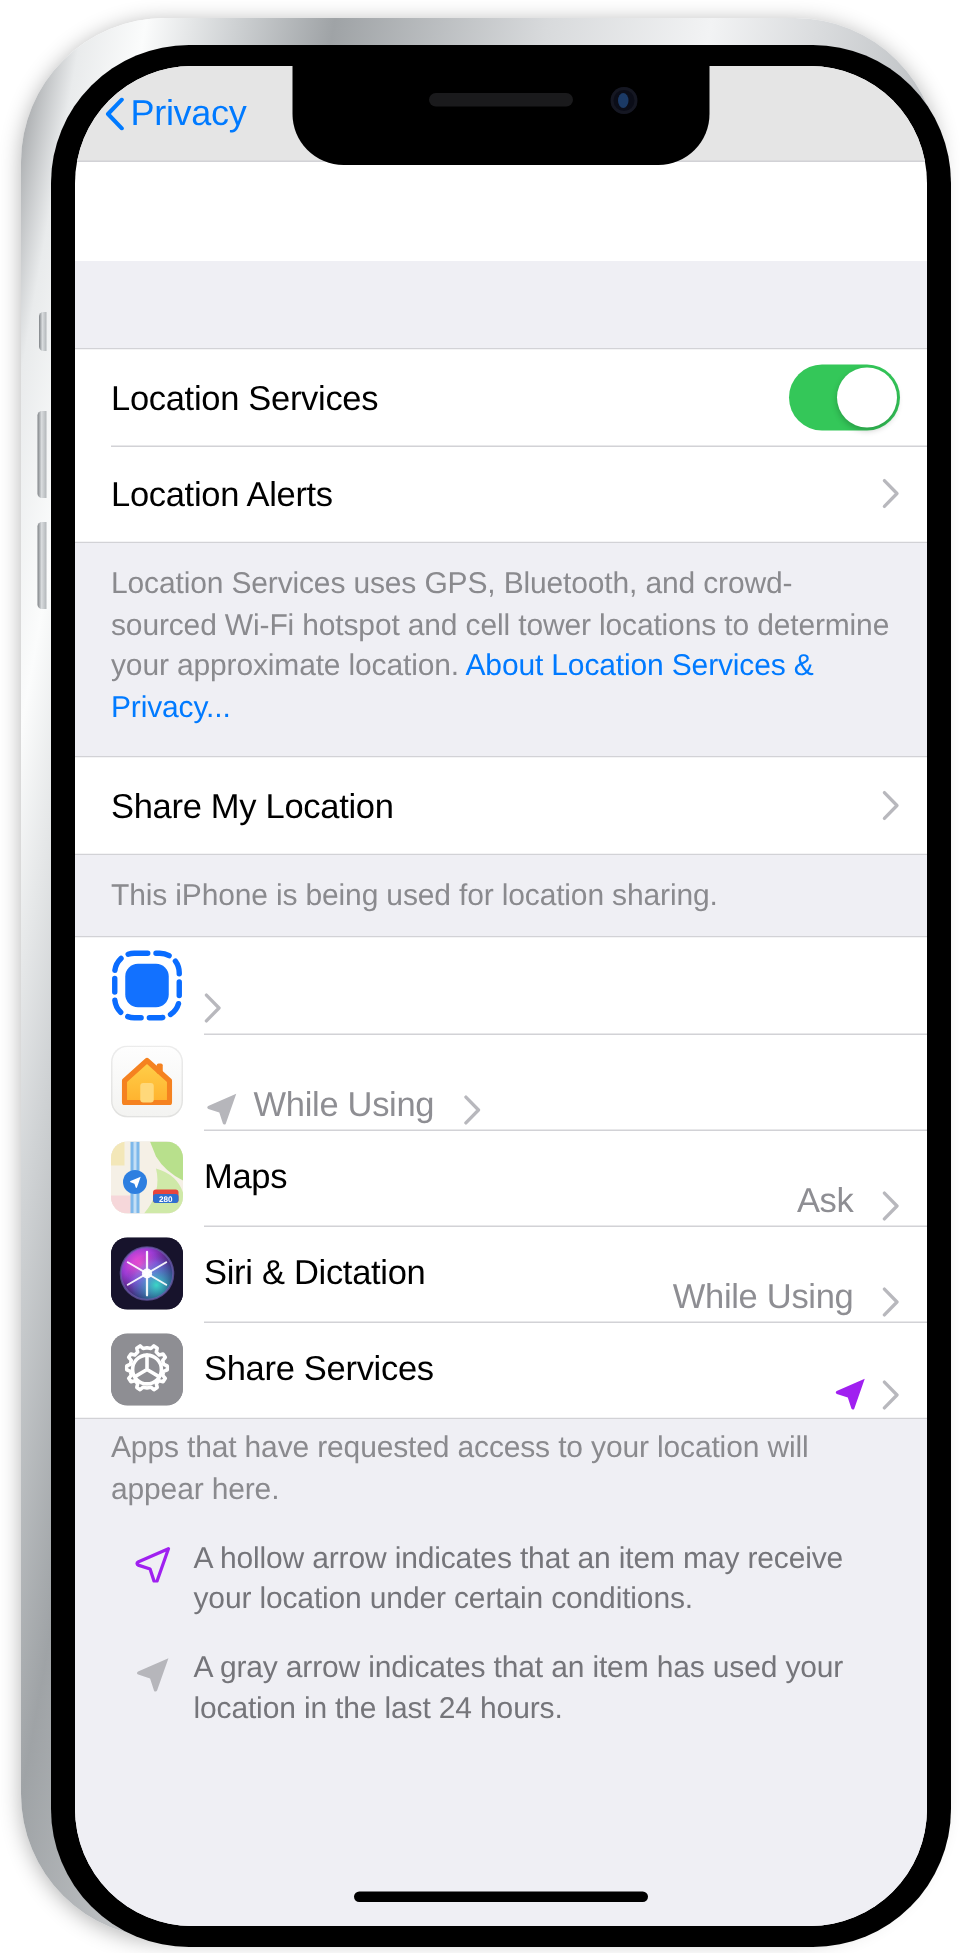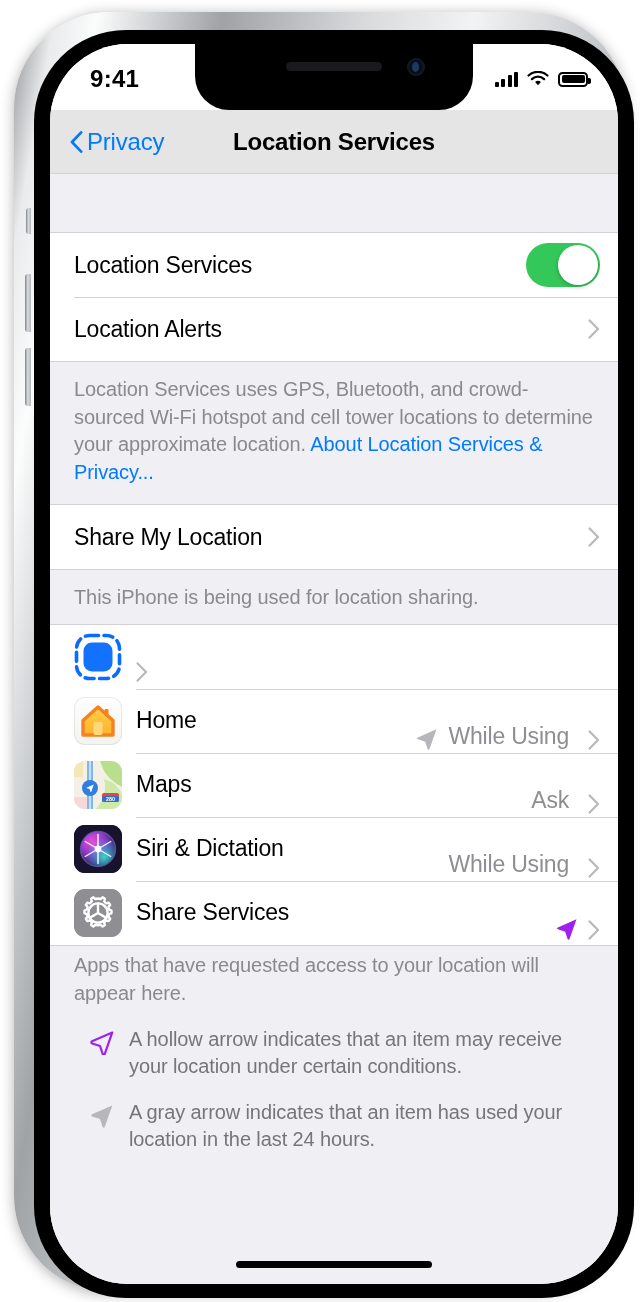--- a/index.html
+++ b/index.html
@@ -179,37 +179,20 @@
   <div class="side-btn" id="volume-down-button"></div>
   <div class="side-btn" id="power-button"></div>
 
   <div id="screen">
 
     <div id="notch">
       <div id="notch-speaker"></div>
       <div id="front-camera"></div>
     </div>
 
-    <div id="status-bar">
-      <div id="status-time">9:41</div>
-      <div id="status-icons">
-        <div class="bars">
-          <i></i>
-            <i></i>
-            <i></i>
-            <i></i>
-        </div>
-        <svg width="22" height="16" viewBox="0 0 22 16">
-          <path d="M11 14.2 8.1 11.1a4.2 4.2 0 0 1 5.8 0z" fill="#000"></path>
-          <path d="M4.9 8.1a9 9 0 0 1 12.2 0" stroke="#000" stroke-width="2.3" fill="none" stroke-linecap="round"></path>
-          <path d="M1.6 4.5a14 14 0 0 1 18.8 0" stroke="#000" stroke-width="2.3" fill="none" stroke-linecap="round"></path>
-        </svg>
-        <div class="battery"></div>
-      </div>
-    </div>
 
     <div id="nav-bar">
       <div id="back-button">
         <svg id="back-chevron-icon" viewBox="0 0 13 22">
           <path d="M11.2 1.4 2 11l9.2 9.6" stroke="#007aff" stroke-width="2.7" fill="none" stroke-linecap="round" stroke-linejoin="round"></path>
         </svg>
         <span id="back-label">Privacy</span>
       </div>
       <div id="nav-title">Location Services</div>
     </div>
@@ -271,21 +254,20 @@
                 <linearGradient id="homeg" x1="0" y1="0" x2="0" y2="1">
                   <stop offset="0" stop-color="#ffd04a"></stop>
                   <stop offset="1" stop-color="#ffb22e"></stop>
                 </linearGradient>
               </defs>
               <path d="M24 10 L39 23.5 V38 H9 V23.5 Z" fill="url(#homeg)" stroke="#f58220" stroke-width="3.4" stroke-linejoin="round"></path>
               <rect x="30.5" y="12" width="4" height="7" fill="#f58220" rx="1.2"></rect>
               <rect x="19.5" y="25" width="9" height="13" fill="#ffd87a" rx="2"></rect>
             </svg>
           </div>
-          <span class="row-label">Home</span>
           <div class="row-right">
             <svg class="arrow-icon" viewBox="0 0 24 24">
               <path d="M21.5 3.2 2.8 11.4c-.9.4-.8 1.6.1 1.9l7.3 2.4 2.4 7.3c.3.9 1.5 1 1.9.1z" fill="#b6b6bb"></path>
             </svg>
             <span class="row-value">While Using</span>
             <svg class="chevron-icon" viewBox="0 0 12 20">
               <path d="M1.6 1.4 10 10l-8.4 8.6" stroke="#b8b8bd" stroke-width="2.2" fill="none" stroke-linecap="round" stroke-linejoin="round"></path>
             </svg>
           </div>
         </div>

